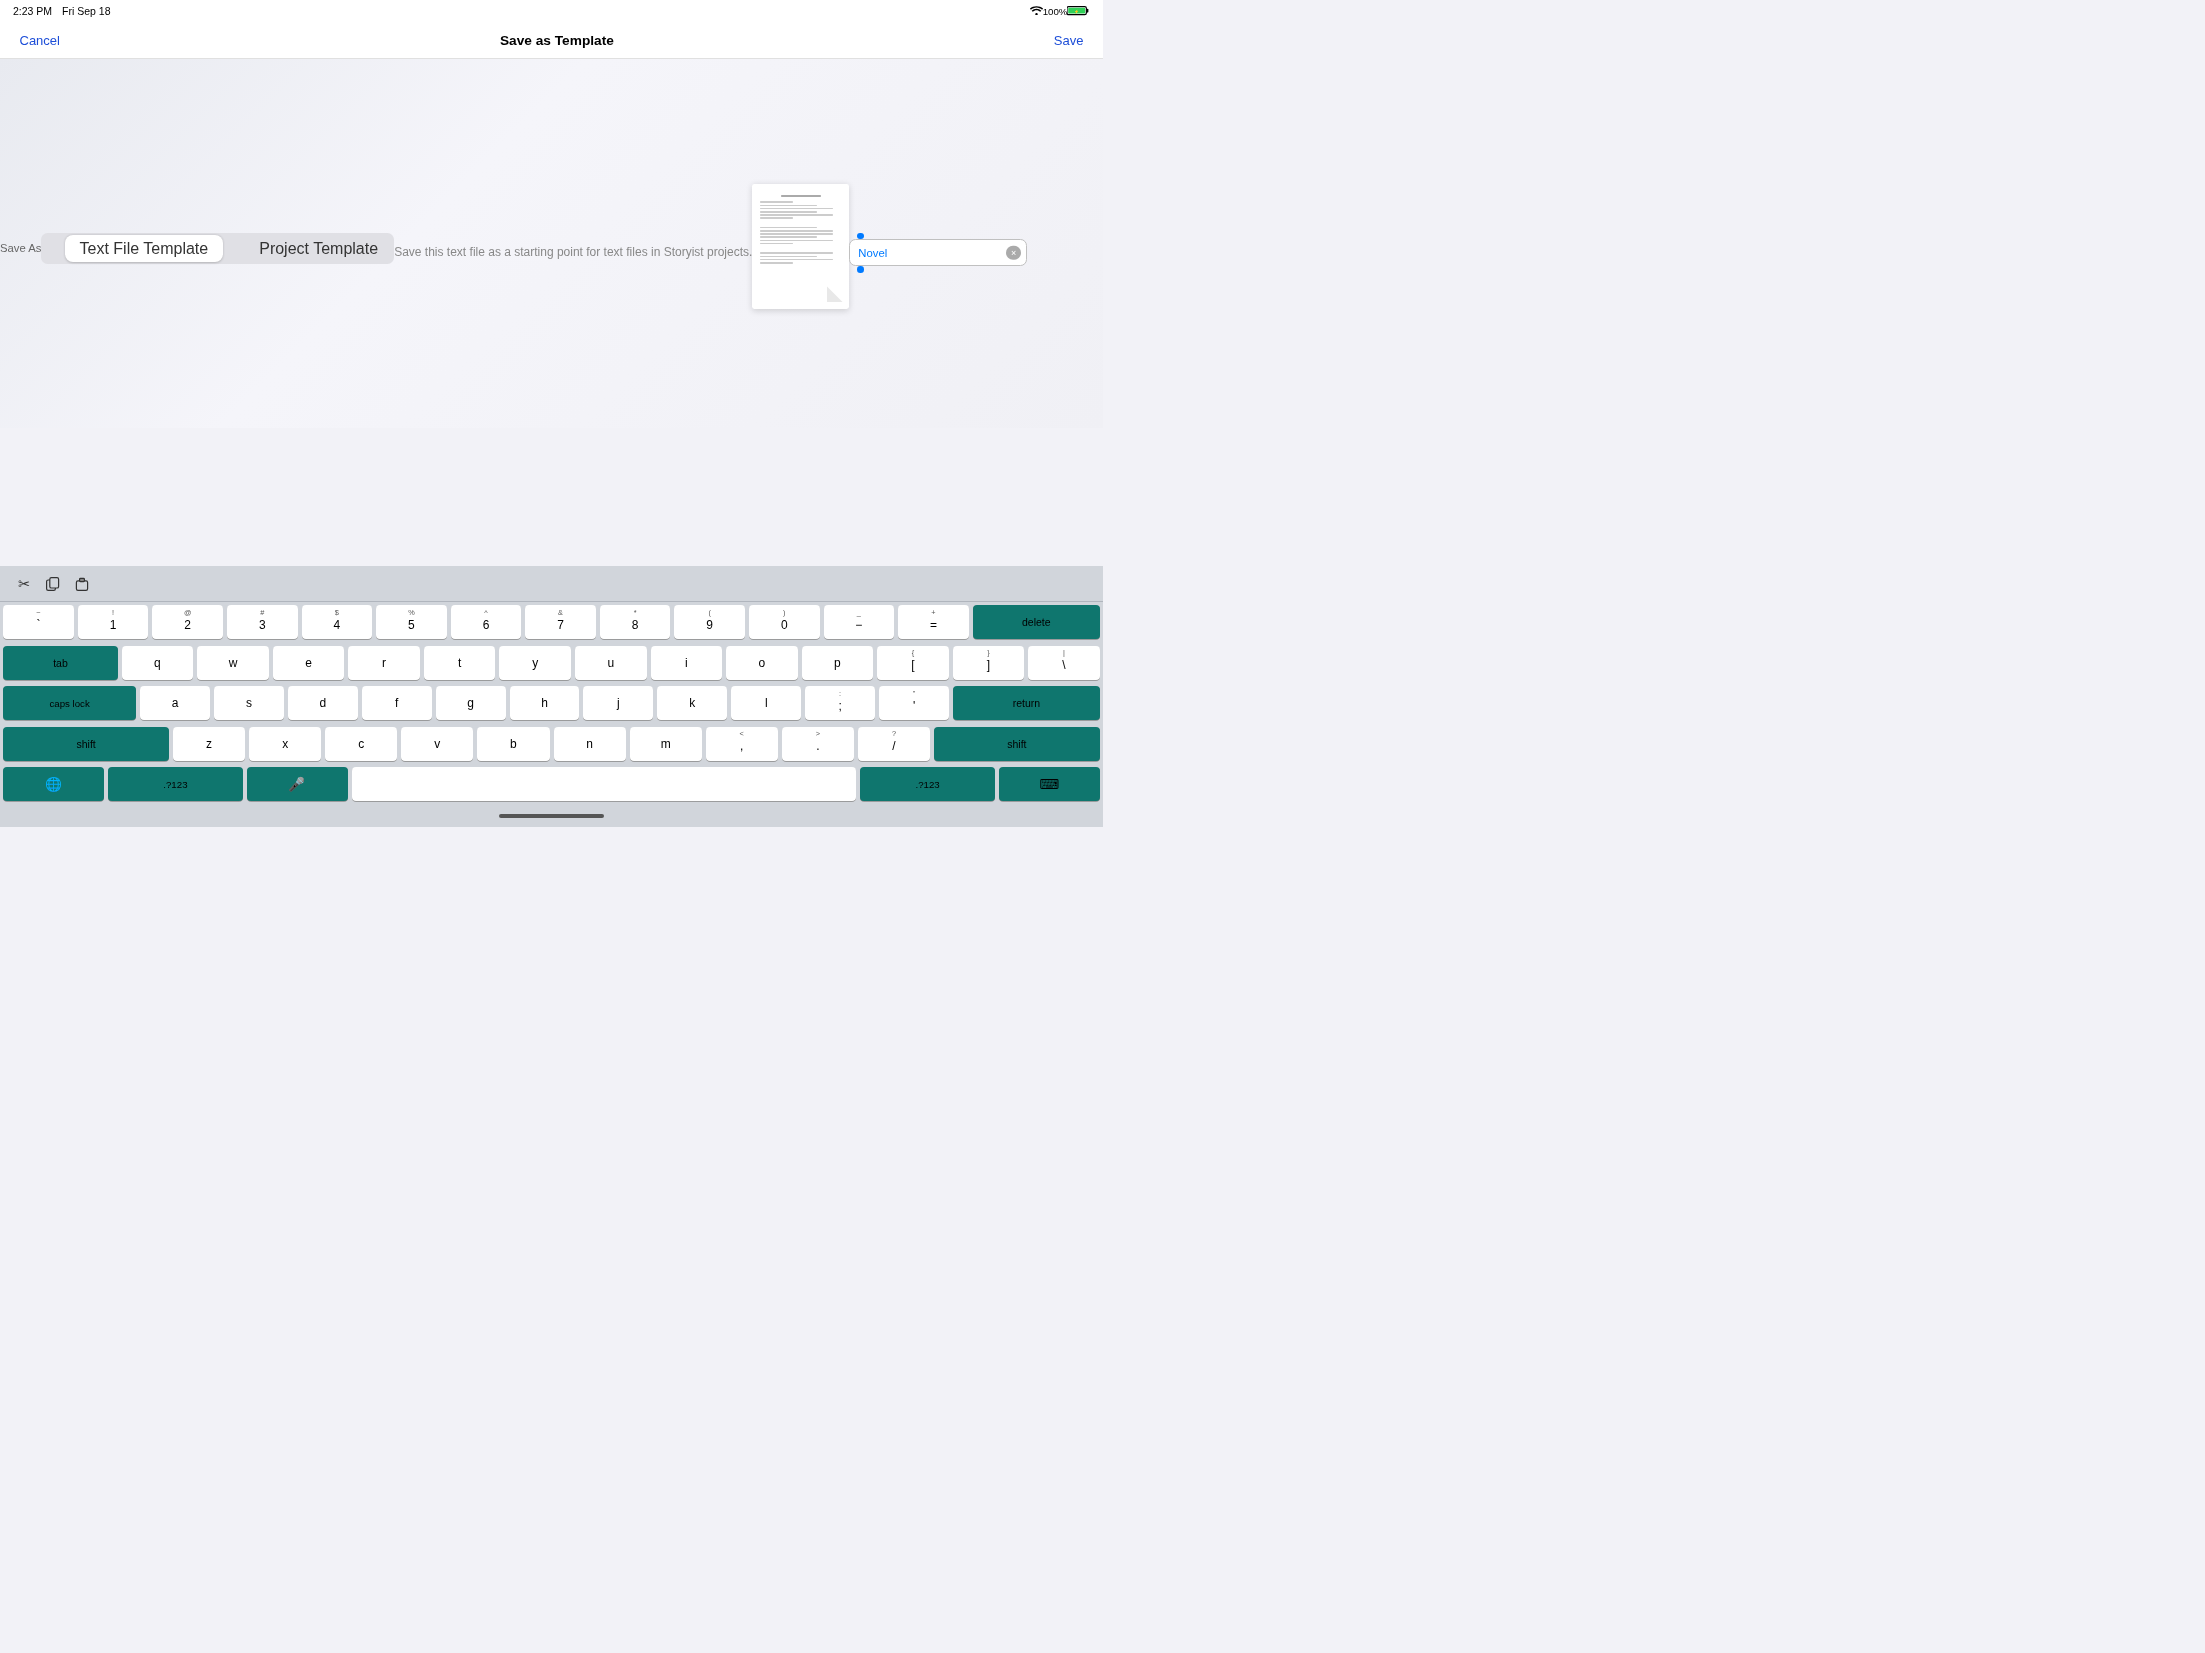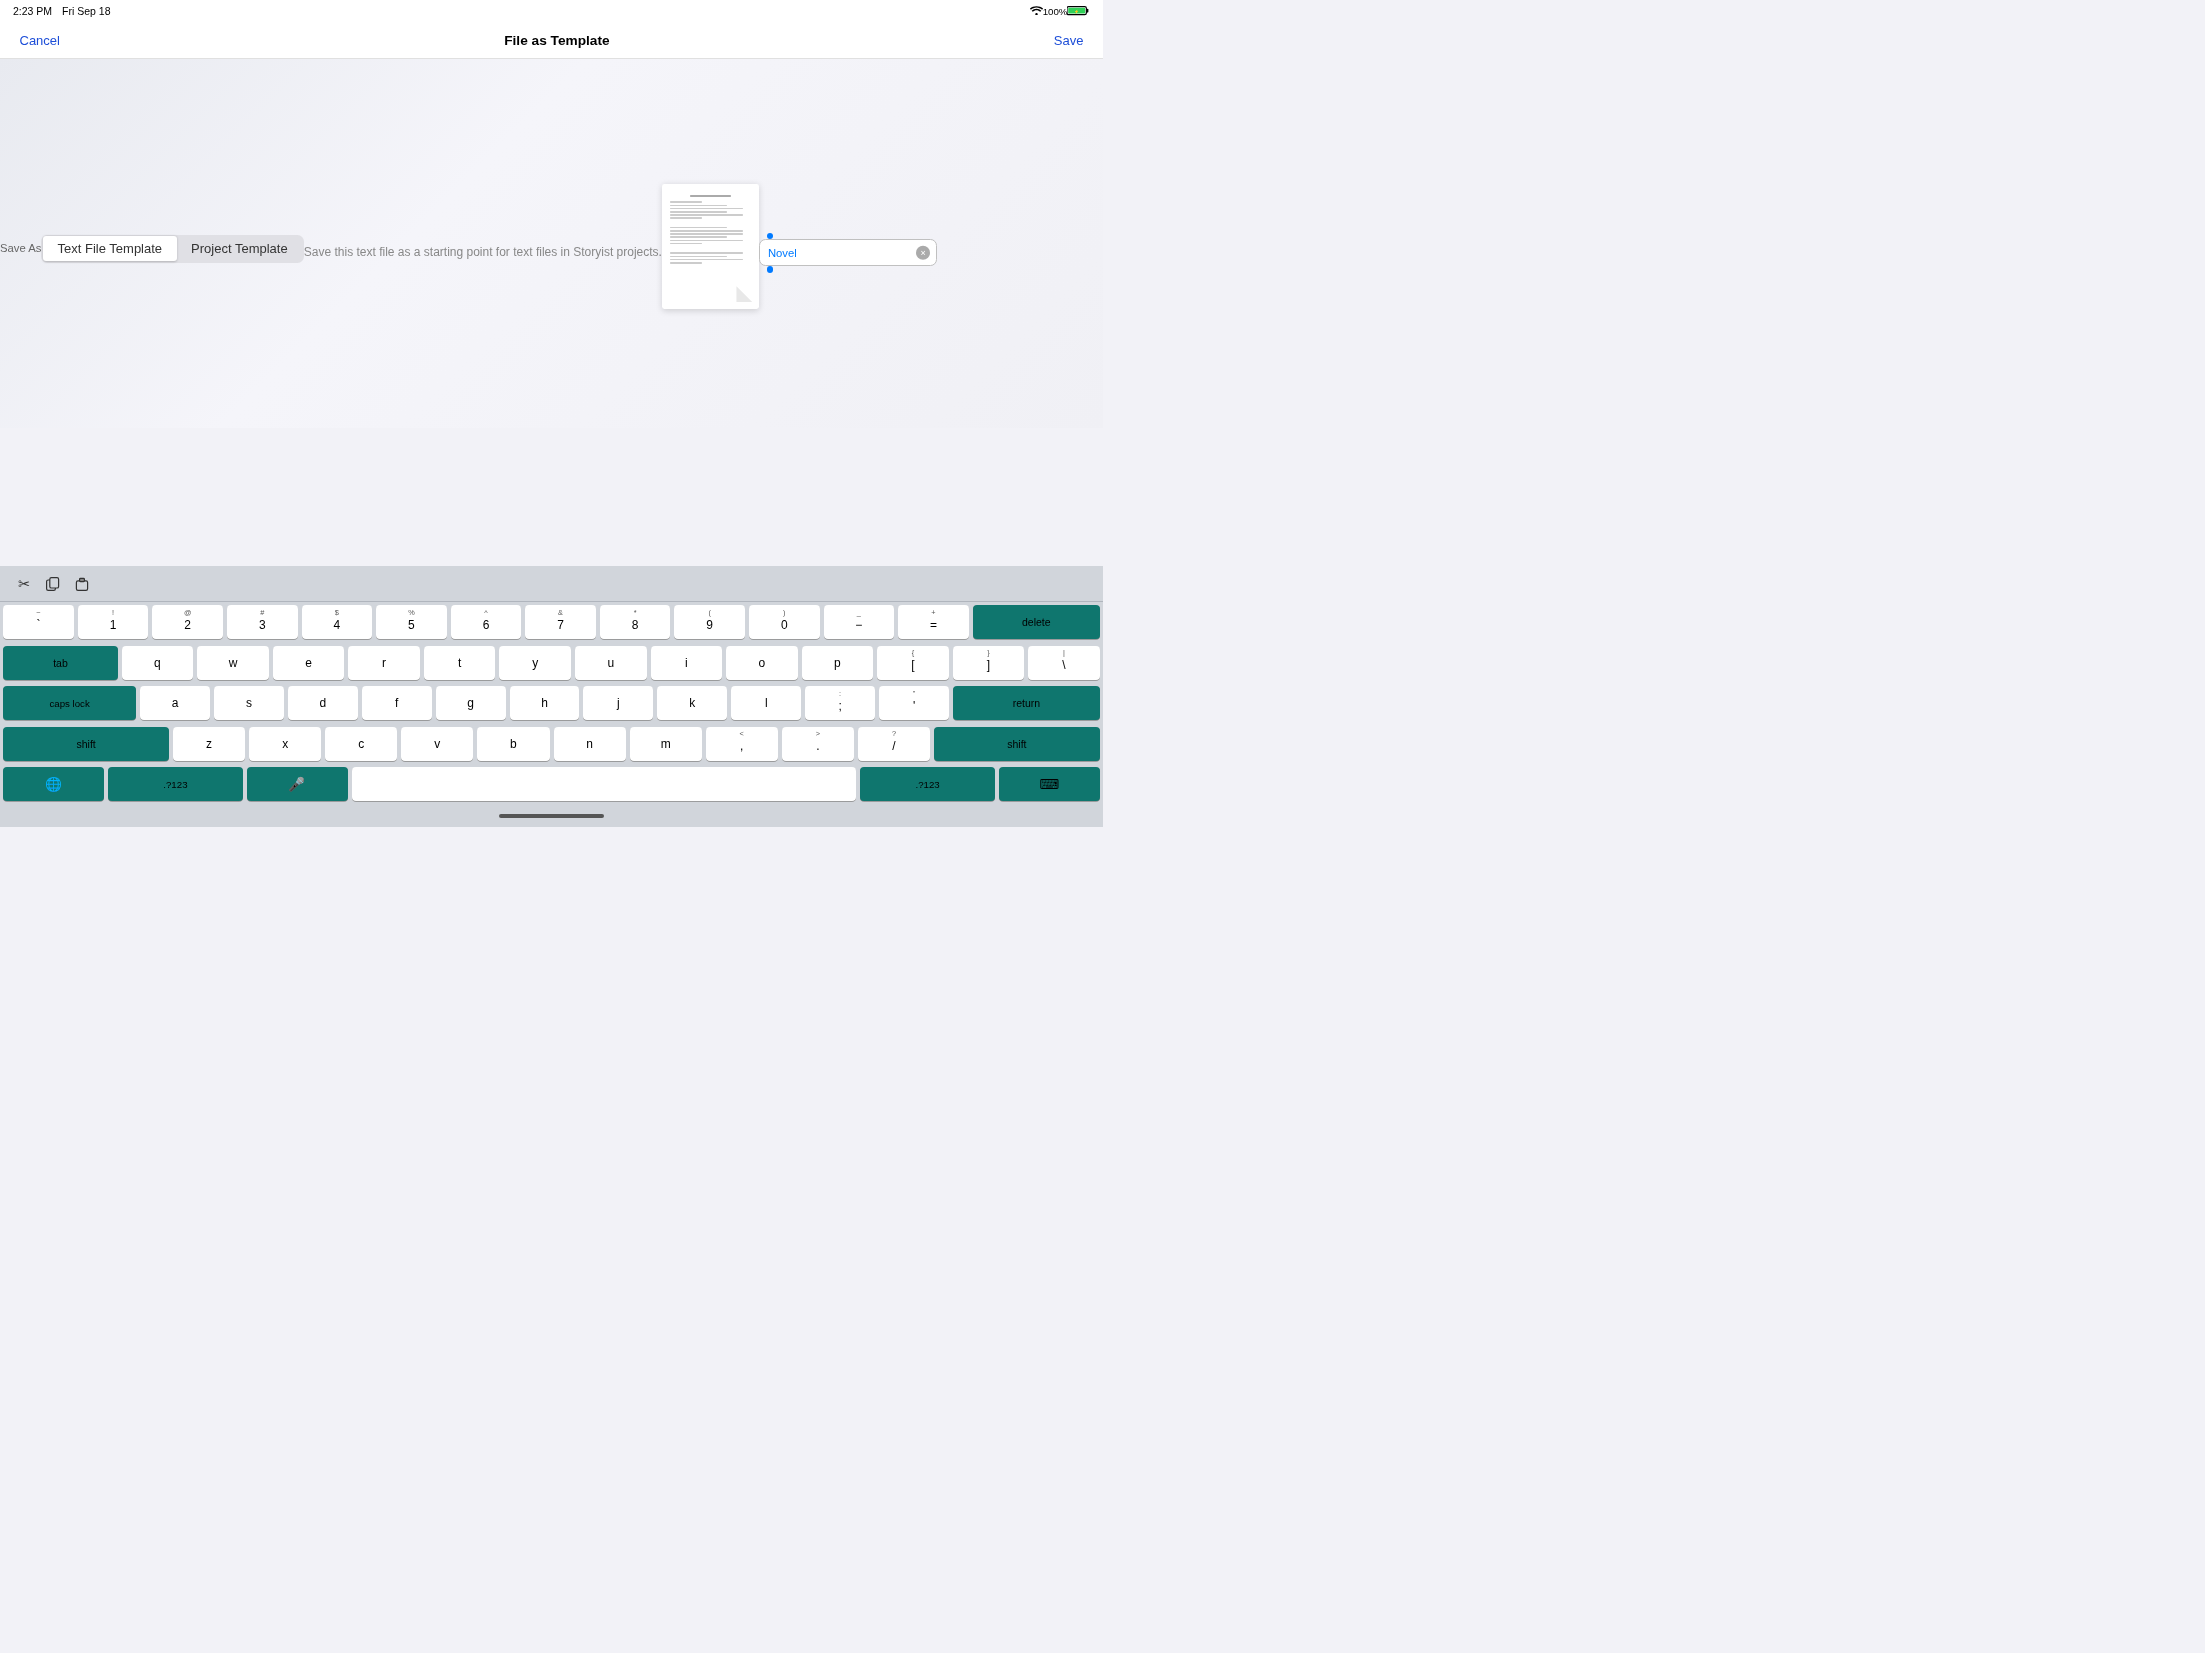--- a/index.html
+++ b/index.html
@@ -76,26 +76,27 @@
     
     .segmented-control {
       display: flex;
       background: #e0e0e5;
       border-radius: 6.5px;
       padding: 1.6px;
       margin-bottom: 8px;
     }
     .seg-btn {
       padding: 4.8px 14.5px;
-      border-radius: 3px;
-      font-size: 13px;
+      border-radius: 8px;
+      font-size: 16px;
       border: none;
       cursor: pointer;
       background: transparent;
       color: #333;
+      margin-left: 22px;
     }
     .seg-btn.active {
       background: white;
       box-shadow: 0 0.8px 2.4px rgba(0,0,0,0.2);
       font-weight: 500;
     }
 
     .description-text {
       font-size: 12px;
       color: #888;
@@ -334,21 +335,21 @@
         <rect x="24.5" y="4.5" width="2" height="5" rx="1" fill="#000"></rect>
         <rect x="1.5" y="3.5" width="21" height="7" rx="1" fill="#30d158"></rect>
         <text x="12" y="10" text-anchor="middle" font-size="5" fill="white" font-weight="bold">⚡</text>
       </svg>
     </span>
   </div>
 </div>
 
 <div class="nav-bar">
   <button class="nav-cancel">Cancel</button>
-  <span class="nav-title">File as Template</span>
+  <span class="nav-title">Save as Template</span>
   <button class="nav-save">Save</button>
 </div>
 
 <div class="main-content">
   <div class="save-as-label">Save As</div>
 
   <div class="segmented-control">
     <button class="seg-btn active">Text File Template</button>
     <button class="seg-btn">Project Template</button>
   </div>

